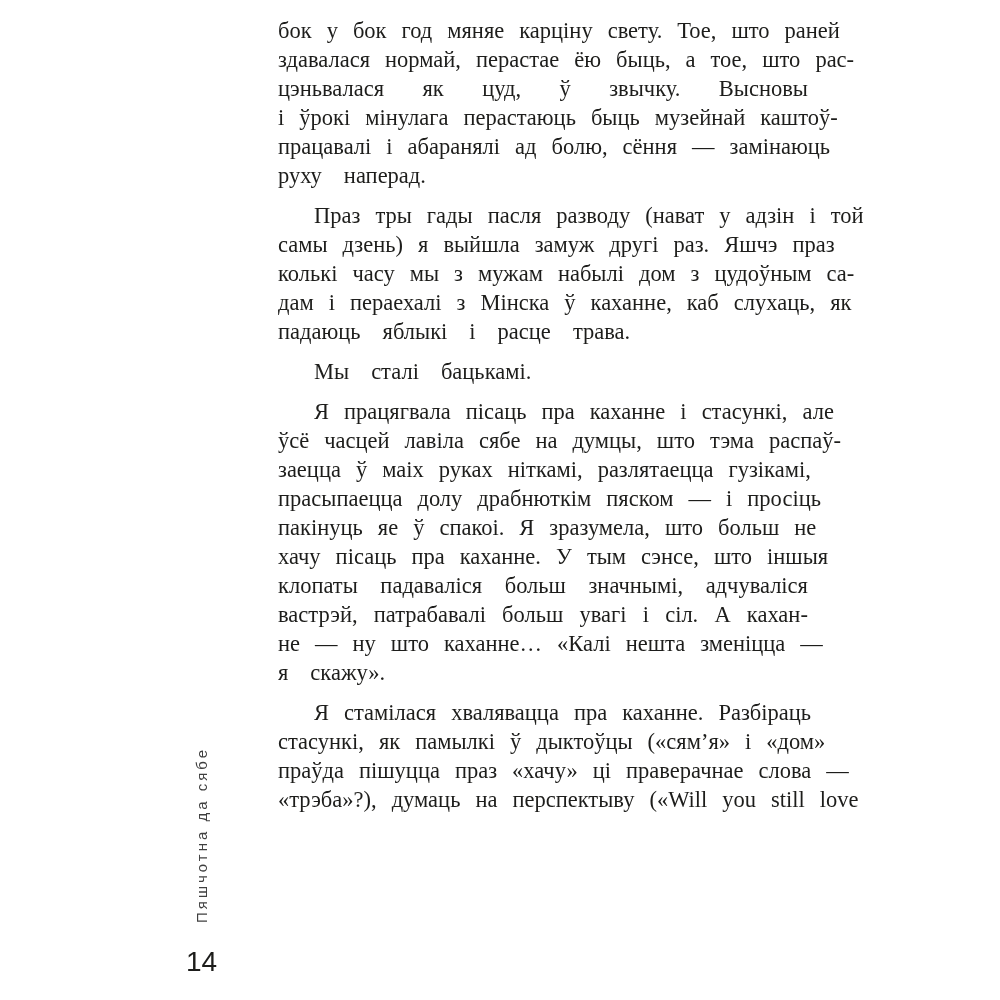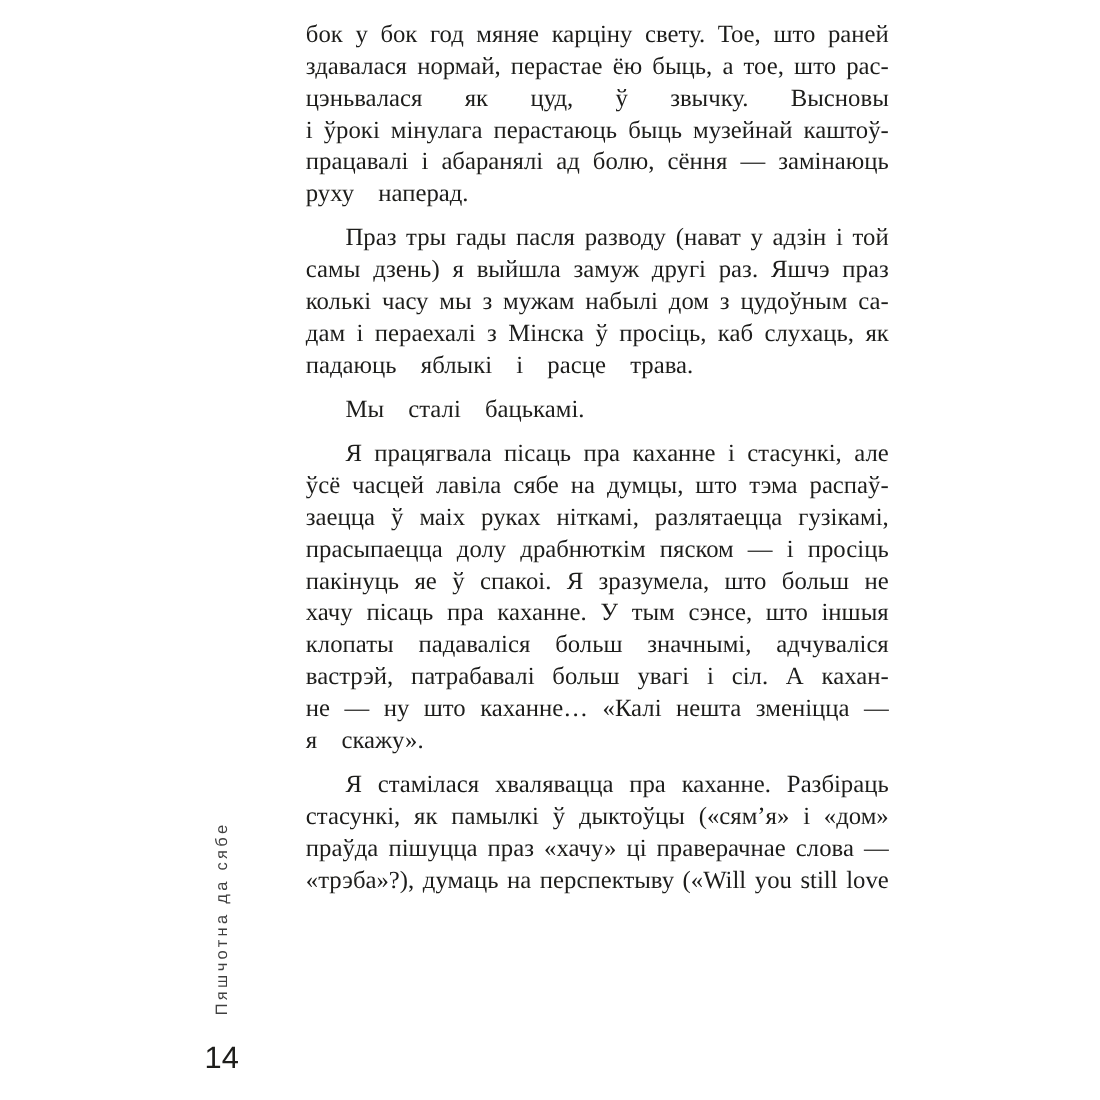--- a/index.html
+++ b/index.html
@@ -25,21 +25,21 @@
   .para + .para { margin-top: 11px; }
   .line {
     display: flex;
     column-gap: 22px;        
     white-space: pre;
     height: 29px;
     align-items: baseline;
   }
   .line.j {
     justify-content: space-between;  
-    column-gap: 3px;
+    column-gap: 15px;
   }
   .line.ind { padding-left: 36px; }  
   .line .it { }
   .spine-label {
     position: absolute;
     left: 193px;
     top: 923px;
     transform: rotate(-90deg);
     transform-origin: 0 0;
     font-family: "Liberation Sans", sans-serif;
@@ -68,21 +68,21 @@
         <div class="line j"><span>здавалася</span><span>нормай,</span><span>перастае</span><span>ёю</span><span>быць,</span><span>а</span><span>тое,</span><span>што</span><span>рас-</span></div>
         <div class="line j"><span>цэньвалася</span><span>як</span><span>цуд,</span><span>ў</span><span>звычку.</span><span>Высновы</span></div>
         <div class="line j"><span>і</span><span>ўрокі</span><span>мінулага</span><span>перастаюць</span><span>быць</span><span>музейнай</span><span>каштоў-</span></div>
         <div class="line j"><span>працавалі</span><span>і</span><span>абаранялі</span><span>ад</span><span>болю,</span><span>сёння</span><span>—</span><span>замінаюць</span></div>
         <div class="line"><span>руху</span><span>наперад.</span></div>
       </div>
       <div class="para">
         <div class="line j ind"><span>Праз</span><span>тры</span><span>гады</span><span>пасля</span><span>разводу</span><span>(нават</span><span>у</span><span>адзін</span><span>і</span><span>той</span></div>
         <div class="line j"><span>самы</span><span>дзень)</span><span>я</span><span>выйшла</span><span>замуж</span><span>другі</span><span>раз.</span><span>Яшчэ</span><span>праз</span></div>
         <div class="line j"><span>колькі</span><span>часу</span><span>мы</span><span>з</span><span>мужам</span><span>набылі</span><span>дом</span><span>з</span><span>цудоўным</span><span>са-</span></div>
-        <div class="line j"><span>дам</span><span>і</span><span>пераехалі</span><span>з</span><span>Мінска</span><span>ў</span><span>просіць,</span><span>каб</span><span>слухаць,</span><span>як</span></div>
+        <div class="line j"><span>дам</span><span>і</span><span>пераехалі</span><span>з</span><span>Мінска</span><span>ў</span><span>каханне,</span><span>каб</span><span>слухаць,</span><span>як</span></div>
         <div class="line"><span>падаюць</span><span>яблыкі</span><span>і</span><span>расце</span><span>трава.</span></div>
       </div>
       <div class="para">
         <div class="line ind"><span>Мы</span><span>сталі</span><span>бацькамі.</span></div>
       </div>
       <div class="para">
         <div class="line j ind"><span>Я</span><span>працягвала</span><span>пісаць</span><span>пра</span><span>каханне</span><span>і</span><span>стасункі,</span><span>але</span></div>
         <div class="line j"><span>ўсё</span><span>часцей</span><span>лавіла</span><span>сябе</span><span>на</span><span>думцы,</span><span>што</span><span>тэма</span><span>распаў-</span></div>
         <div class="line j"><span>заецца</span><span>ў</span><span>маіх</span><span>руках</span><span>ніткамі,</span><span>разлятаецца</span><span>гузікамі,</span></div>
         <div class="line j"><span>прасыпаецца</span><span>долу</span><span>драбнюткім</span><span>пяском</span><span>—</span><span>і</span><span>просіць</span></div>

